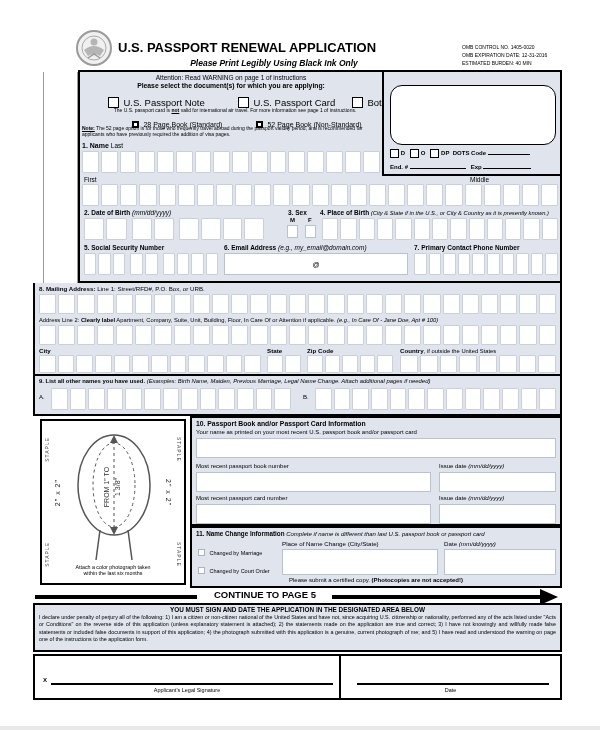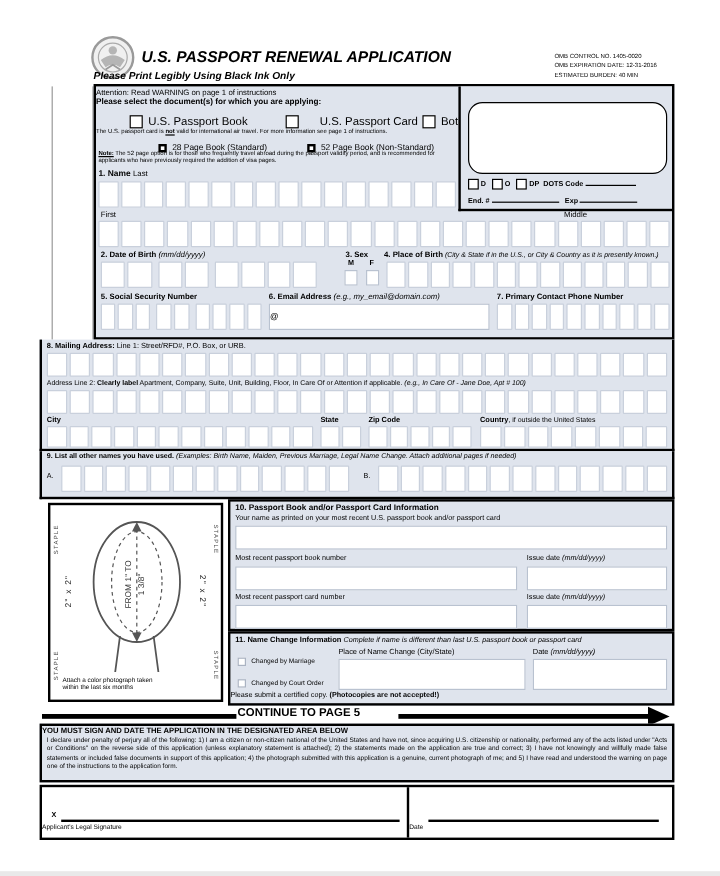--- a/index.html
+++ b/index.html
@@ -1,20 +1,20 @@
 <!DOCTYPE html>
 <html><head>
 <meta charset="utf-8">
 <style>
   html,body{margin:0;padding:0;background:#fff;}
   .page{position:relative;width:600px;height:730px;background:#fff;font-family:"Liberation Sans",sans-serif;color:#000;overflow:hidden;}
   .abs{position:absolute;}
   .bold{font-weight:bold;}
   .ital{font-style:italic;}
-  .center{}
+  .center{text-align:center;}
   .box{background:#dfe4ed;border:2px solid #000;box-sizing:border-box;}
   .whitebox{background:#fff;border:1px solid #b9c2d0;box-sizing:border-box;}
   .cellrow{display:flex;gap:2px;}
   .cell{flex:1;background:#fff;border:1px solid #c9d0dc;border-radius:1px;}
   .cb{display:inline-block;background:#fff;border:1.5px solid #000;box-sizing:border-box;vertical-align:middle;}
   .vtext{writing-mode:vertical-rl;text-orientation:mixed;letter-spacing:1px;}
   .rot180{transform:rotate(180deg);}
   .hr-black{background:#000;}
   .uline{display:inline-block;border-bottom:1px solid #000;height:6px;}
   .tiny{font-size:5px;line-height:6px;}
@@ -24,42 +24,42 @@
 
 <div class="page">
 
   <svg class="abs" style="left:74px;top:28px;" width="40" height="40" viewBox="0 0 40 40">
     <circle cx="20" cy="20" r="17" fill="#f0f0f0" stroke="#9a9a9a" stroke-width="2"></circle>
     <circle cx="20" cy="20" r="12" fill="none" stroke="#aaaaaa" stroke-width="1"></circle>
     <circle cx="20" cy="14" r="3.5" fill="#b5b5b5"></circle>
     <path d="M10 22 Q20 14 30 22 L26 28 Q20 24 14 28 Z" fill="#b5b5b5"></path>
     <path d="M14 30 L20 26 L26 30" stroke="#9a9a9a" stroke-width="1.5" fill="none"></path>
   </svg>
-  <div class="abs bold" style="left:118px;top:40px;font-size:13px;font-style:italic;">U.S. PASSPORT RENEWAL APPLICATION</div>
+  <div class="abs bold" style="left:118px;top:40px;font-size:13px;">U.S. PASSPORT RENEWAL APPLICATION</div>
   <div class="abs bold ital center" style="left:78px;top:58px;width:392px;font-size:8.5px;">Please Print Legibly Using Black Ink Only</div>
   <div class="abs" style="left:462px;top:43px;width:110px;font-size:5px;line-height:8px;">
     <div>OMB CONTROL NO. 1405-0020</div>
     <div>OMB EXPIRATION DATE: 12-31-2016</div>
     <div>ESTIMATED BURDEN: 40 MIN</div>
   </div>
 
   <div class="abs" style="left:43px;top:72px;width:33px;height:211px;background:#fff;border-left:1px solid #9a9a9a;border-right:1px solid #9a9a9a;"></div>
 
   <div class="abs box" style="left:78px;top:70px;width:484px;height:213px;">
 
     <div class="abs center" style="left:0;top:2px;width:302px;font-size:6.5px;">Attention: Read WARNING on page 1 of instructions</div>
     <div class="abs center bold" style="left:0;top:10px;width:302px;font-size:6.8px;">Please select the document(s) for which you are applying:</div>
 
     <div class="abs" style="left:28px;top:21px;height:12px;">
       <span class="cb" style="width:11px;height:11px;"></span>
-      <span style="font-size:9.5px;vertical-align:middle;">U.S. Passport Book</span>
+      <span style="font-size:9.5px;vertical-align:middle;">U.S. Passport Note</span>
     </div>
     <div class="abs" style="left:158px;top:21px;height:12px;">
       <span class="cb" style="width:11px;height:11px;"></span>
-      <span style="font-size:9.5px;vertical-align:middle;margin-left:13px;">U.S. Passport Card</span>
+      <span style="font-size:9.5px;vertical-align:middle;">U.S. Passport Card</span>
     </div>
     <div class="abs" style="left:272px;top:21px;height:12px;">
       <span class="cb" style="width:11px;height:11px;"></span>
       <span style="font-size:9.5px;vertical-align:middle;">Both</span>
     </div>
 
     <div class="abs center" style="left:0;top:35px;width:310px;font-size:5px;"><span>The U.S. passport card is </span><span class="bold" style="text-decoration:underline;">not</span><span> valid for international air travel. For more information see page 1 of instructions.</span></div>
 
     <div class="abs" style="left:52px;top:43px;">
       <span class="cb" style="width:7px;height:7px;border-width:2px;"></span>

